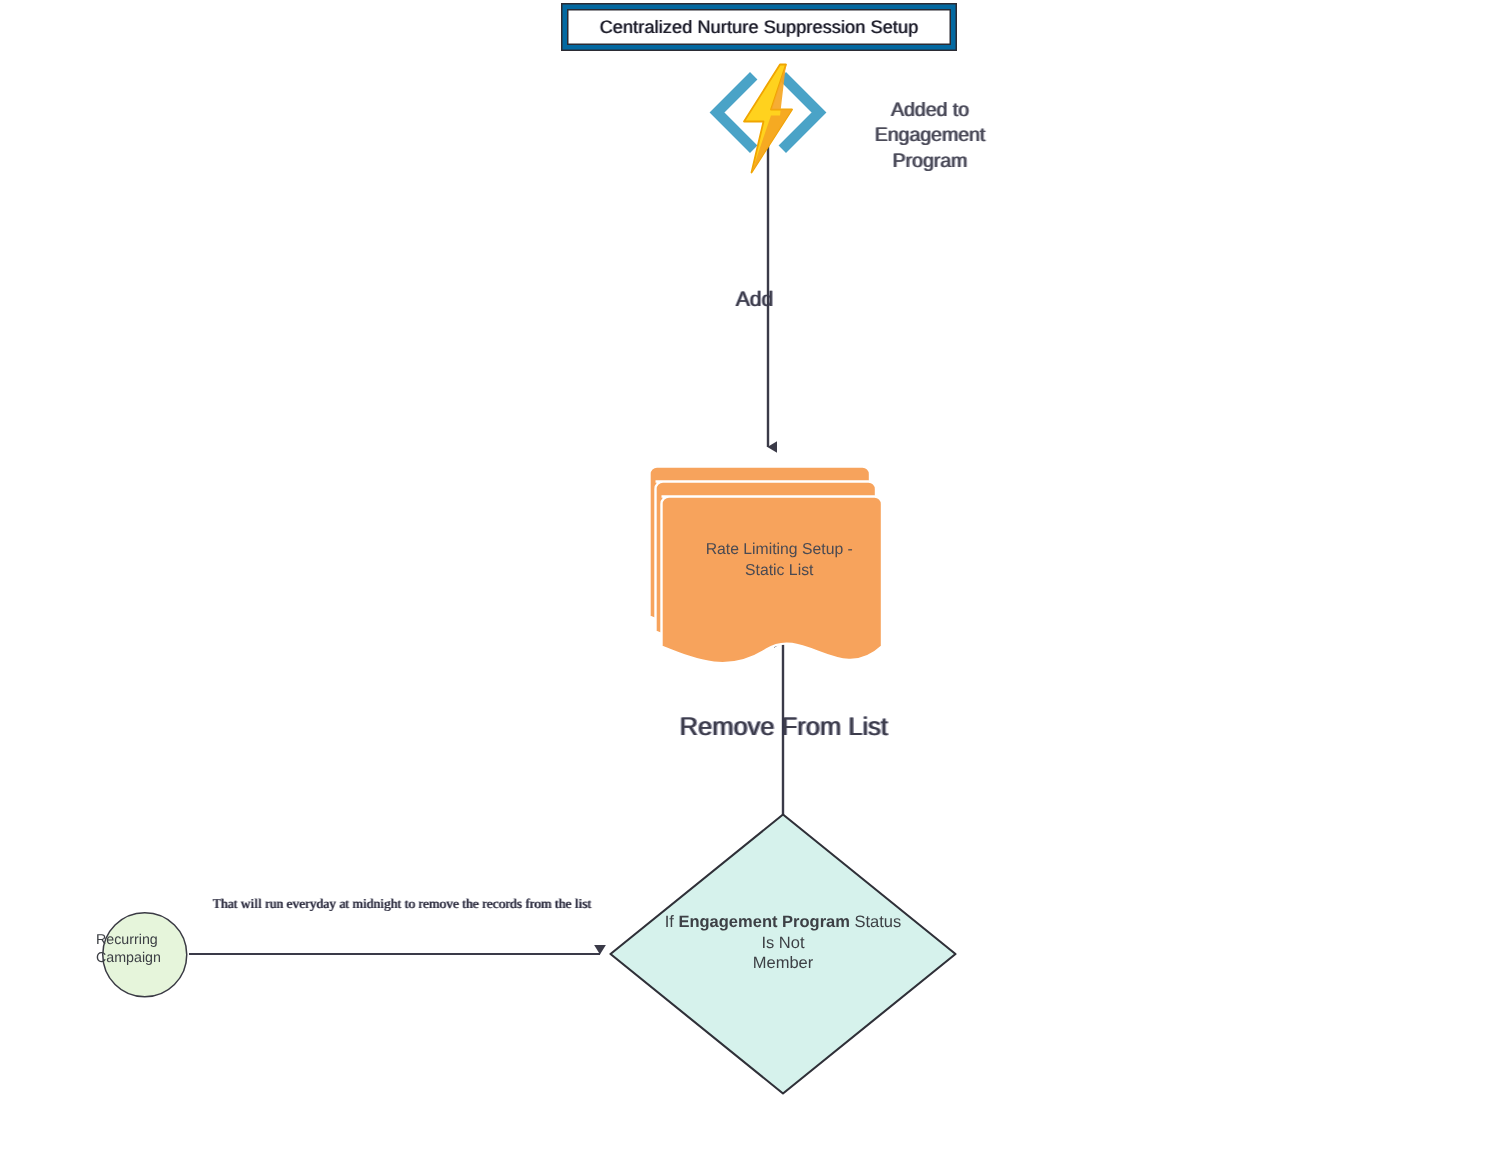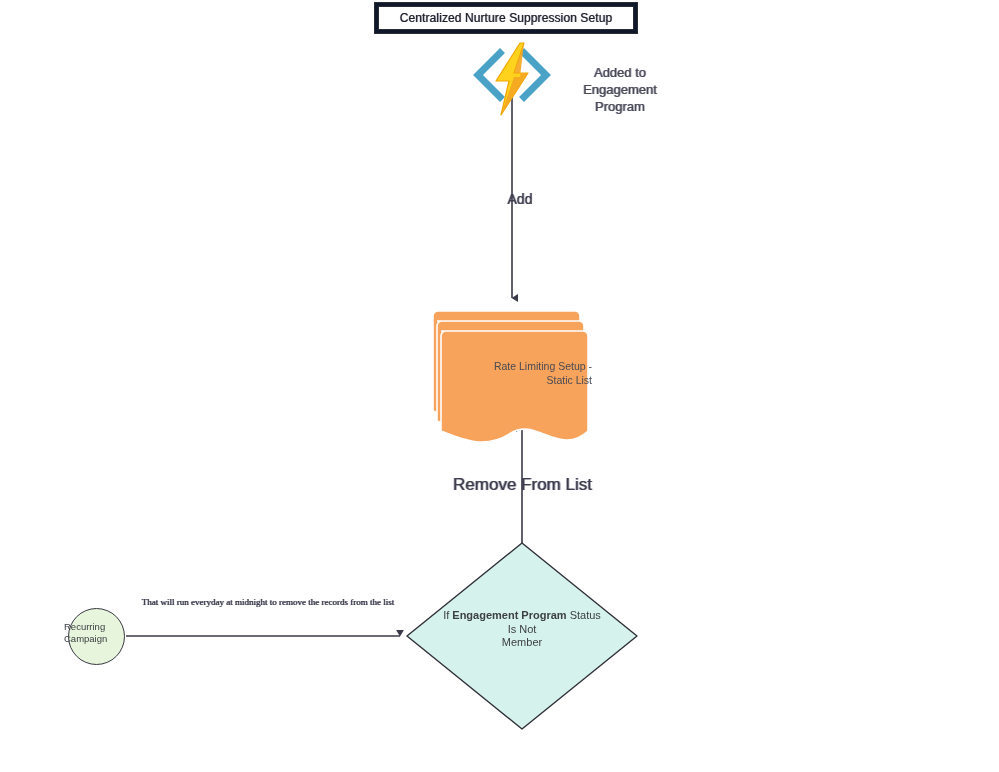--- a/index.html
+++ b/index.html
@@ -23,21 +23,21 @@
   }
 
   
   .title-box {
     position: absolute;
     left: 374px;
     top: 2px;
     width: 264px;
     height: 32px;
     border: 1px solid #2b2b33;
-    background: #0f172a;
+    background: #0369a1;
     box-sizing: border-box;
   }
   .title-box-inner {
     position: absolute;
     left: 3px;
     top: 3px;
     right: 3px;
     bottom: 3px;
     border: 1px solid #2b2b33;
     background: #ffffff;
@@ -76,21 +76,21 @@
   }
 
   
   .edge-label {
     position: absolute;
     color: #3d3d4c;
     text-align: center;
     white-space: pre-line;
   }
   .edge-label.add {
-    left: 470px;
+    left: 453px;
     top: 191px;
     width: 100px;
     font-size: 14px;
     text-shadow: 0.7px 0 0 rgba(45,45,75,0.5), -0.7px 0 0 rgba(45,45,75,0.4);
   }
   .edge-label.remove {
     left: 440px;
     top: 475px;
     width: 165px;
     font-size: 17px;
@@ -114,21 +114,21 @@
     top: 305px;
     width: 168px;
     height: 140px;
   }
   .stack-node svg { display: block; }
   .stack-label {
     position: absolute;
     left: 447px;
     top: 359px;
     width: 145px;
-    text-align: right;
+    text-align: center;
     font-size: 10.5px;
     line-height: 14px;
     color: #4a4a52;
     white-space: pre-line;
   }
 
   
   .diamond-node {
     position: absolute;
     left: 404px;

